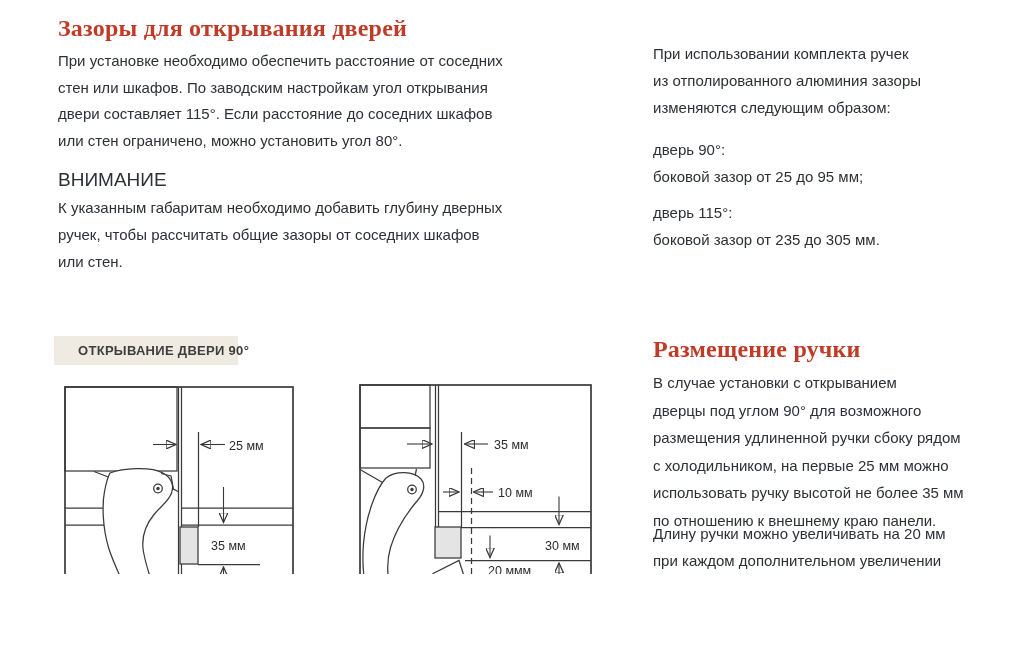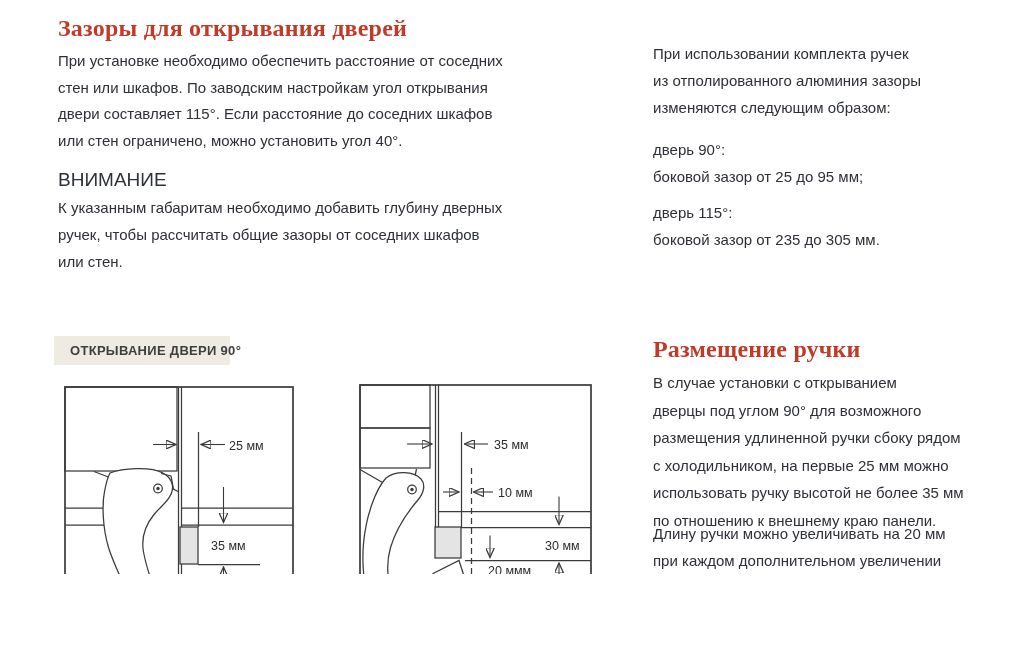--- a/index.html
+++ b/index.html
@@ -13,21 +13,21 @@
     font-size:24px; color:#c03a28; margin:0; letter-spacing:0.2px;
   }
   .body-txt { font-size:15px; color:#2d3036; }
   .lh26 .ln { line-height:26.5px; white-space:nowrap; }
   .lh27 .ln { line-height:27px;   white-space:nowrap; }
   .lh275 .ln{ line-height:27.5px; white-space:nowrap; }
   .warn-title { font-size:19px; font-weight:400; color:#2d3036; }
   .dlabel {
     background:#f0ebe2; height:29px; line-height:29px;
     font-size:13px; font-weight:700; color:#3e3e3e;
-    padding-left:16px; letter-spacing:0.3px; white-space:nowrap;
+    padding-left:24px; letter-spacing:0.3px; white-space:nowrap;
   }
   svg.tech line, svg.tech path, svg.tech rect, svg.tech polyline {
     stroke:#3a3a3c; fill:none; stroke-width:1.25px;
   }
   svg.tech .thick { stroke-width:1.7px; }
   svg.tech .fillw { fill:#ffffff; }
   svg.tech .fillg { fill:#e4e4e5; }
   svg.tech .dim   { stroke-width:1.1px; }
   svg.tech text {
     font-family:"Liberation Sans", sans-serif; font-size:12.5px;
@@ -38,21 +38,21 @@
 <body>
 
 <div class="page">
 
   <h1 class="abs h-red" style="left:58px; top:15px;">Зазоры для открывания дверей</h1>
 
   <div class="abs body-txt lh26" style="left:58px; top:48px;">
     <div class="ln">При установке необходимо обеспечить расстояние от соседних</div>
     <div class="ln">стен или шкафов. По заводским настройкам угол открывания</div>
     <div class="ln">двери составляет 115°. Если расстояние до соседних шкафов</div>
-    <div class="ln">или стен ограничено, можно установить угол 40°.</div>
+    <div class="ln">или стен ограничено, можно установить угол 80°.</div>
   </div>
 
   <div class="abs warn-title" style="left:58px; top:169px;">ВНИМАНИЕ</div>
 
   <div class="abs body-txt lh27" style="left:58px; top:194px;">
     <div class="ln">К указанным габаритам необходимо добавить глубину дверных</div>
     <div class="ln">ручек, чтобы рассчитать общие зазоры от соседних шкафов</div>
     <div class="ln">или стен.</div>
   </div>
 

